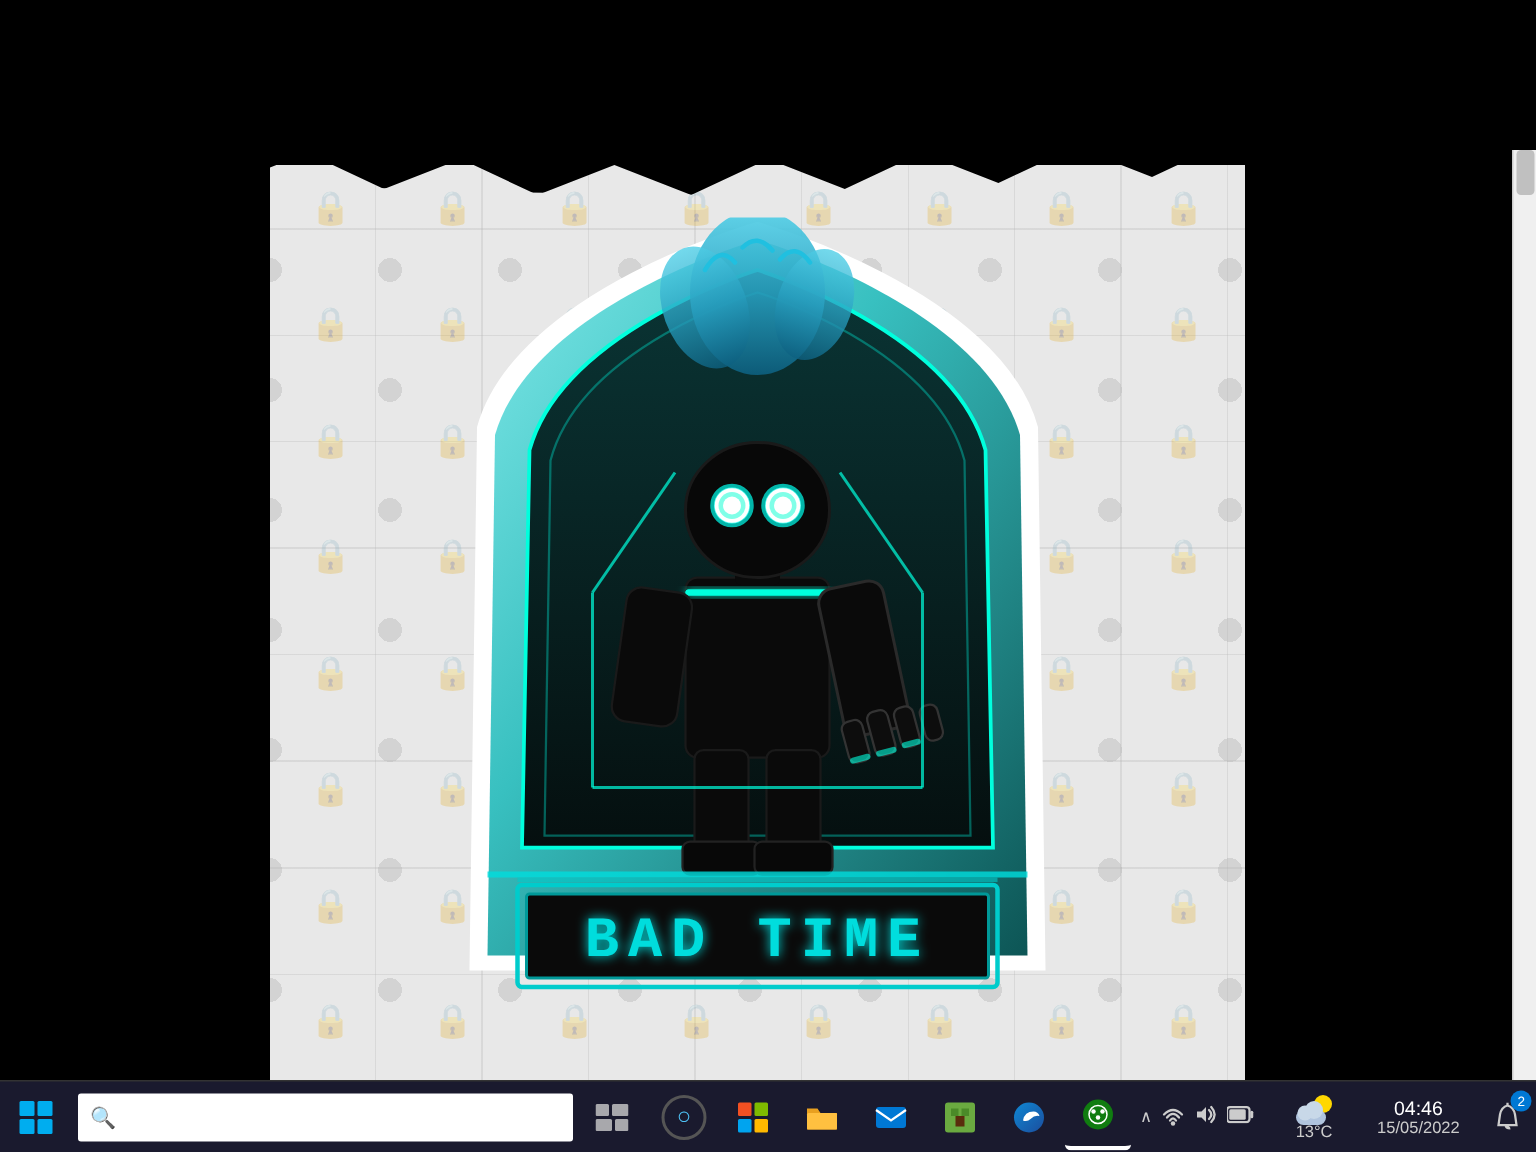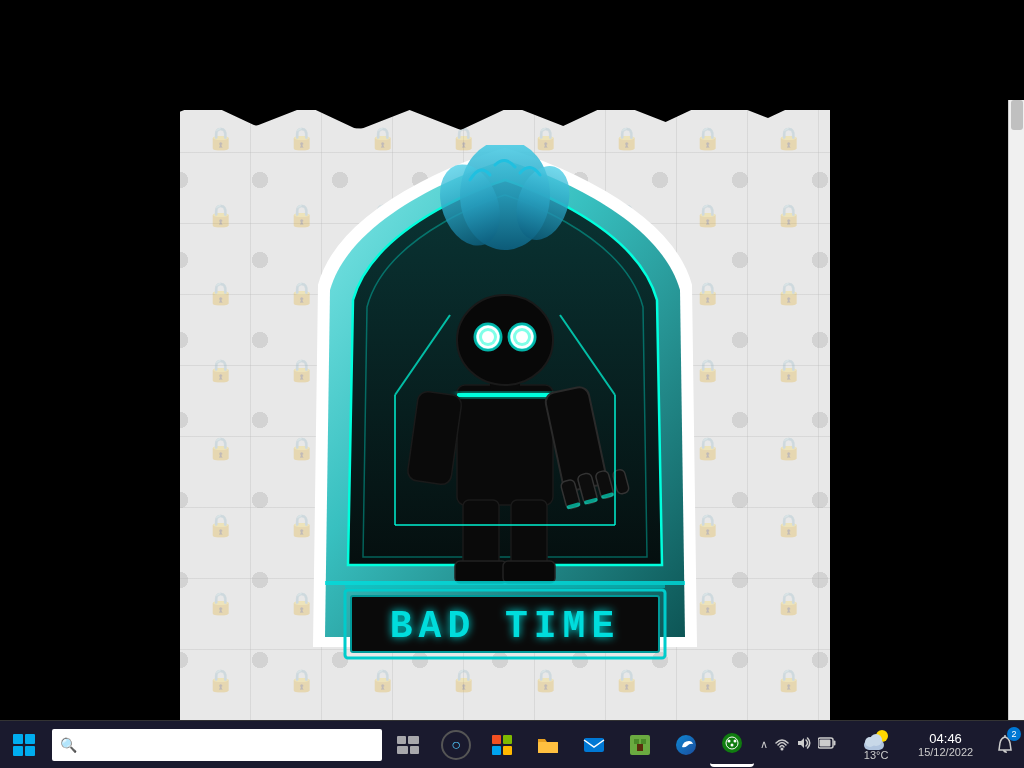--- a/index.html
+++ b/index.html
@@ -644,21 +644,21 @@
         <circle cx="20" cy="8" r="6" fill="#ffd700"></circle>
         <rect x="2" y="12" width="20" height="10" rx="5" fill="#b0c4de"></rect>
         <circle cx="8" cy="14" r="5" fill="#c8d8e8"></circle>
         <circle cx="14" cy="12" r="6" fill="#c8d8e8"></circle>
       </svg>
       <span style="color:#ccc; font-size:11px; line-height:1;">13°C</span>
     </div>
 
     <div class="clock-area">
       <span class="clock-time">04:46</span>
-      <span class="clock-date">15/12/2022</span>
+      <span class="clock-date">15/05/2022</span>
     </div>
 
     <div class="notification-btn">
       <svg width="20" height="20" viewBox="0 0 20 20">
         <path d="M10,2 Q14,3 15,8 L16,15 L4,15 L5,8 Q6,3 10,2 Z" fill="none" stroke="#ccc" stroke-width="1.5"></path>
         <path d="M8,15 Q8,18 12,18 Q12,15 8,15 Z" fill="#ccc"></path>
         <line x1="10" y1="2" x2="10" y2="0" stroke="#ccc" stroke-width="1.5"></line>
       </svg>
       <div class="notification-badge">2</div>
     </div>

